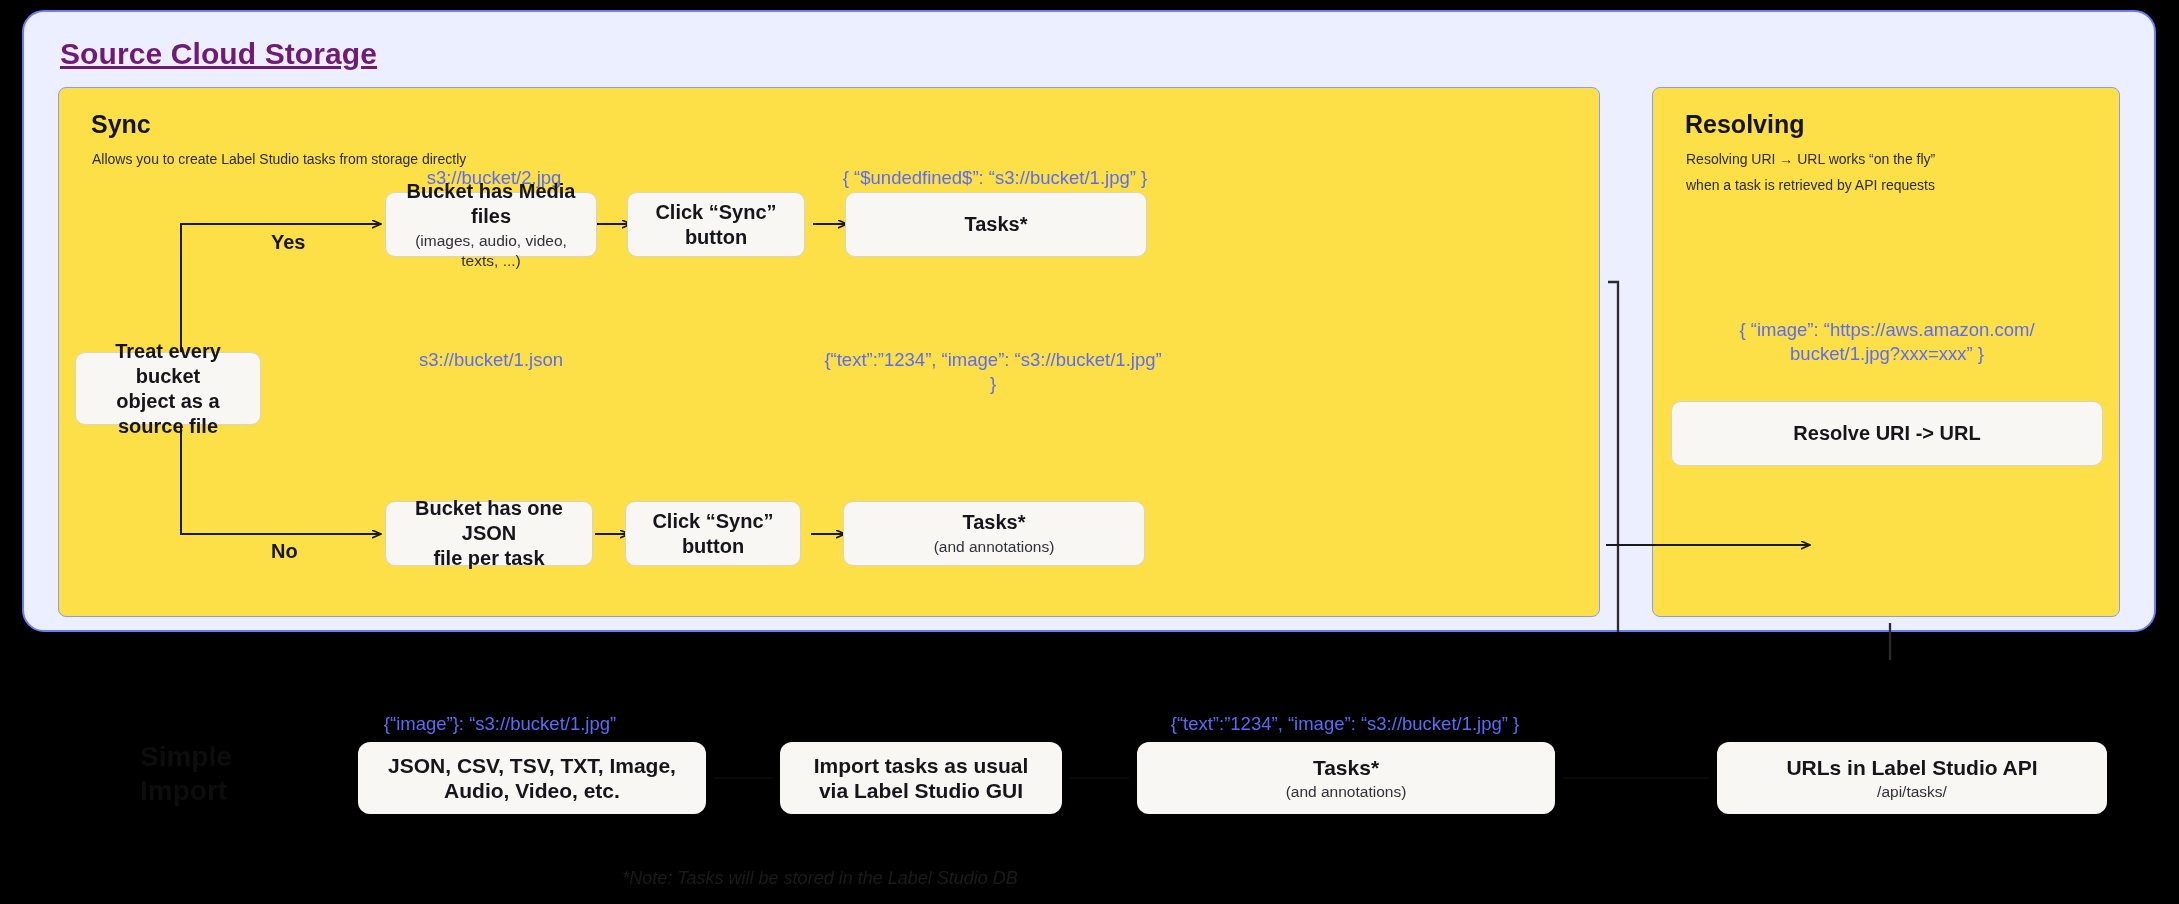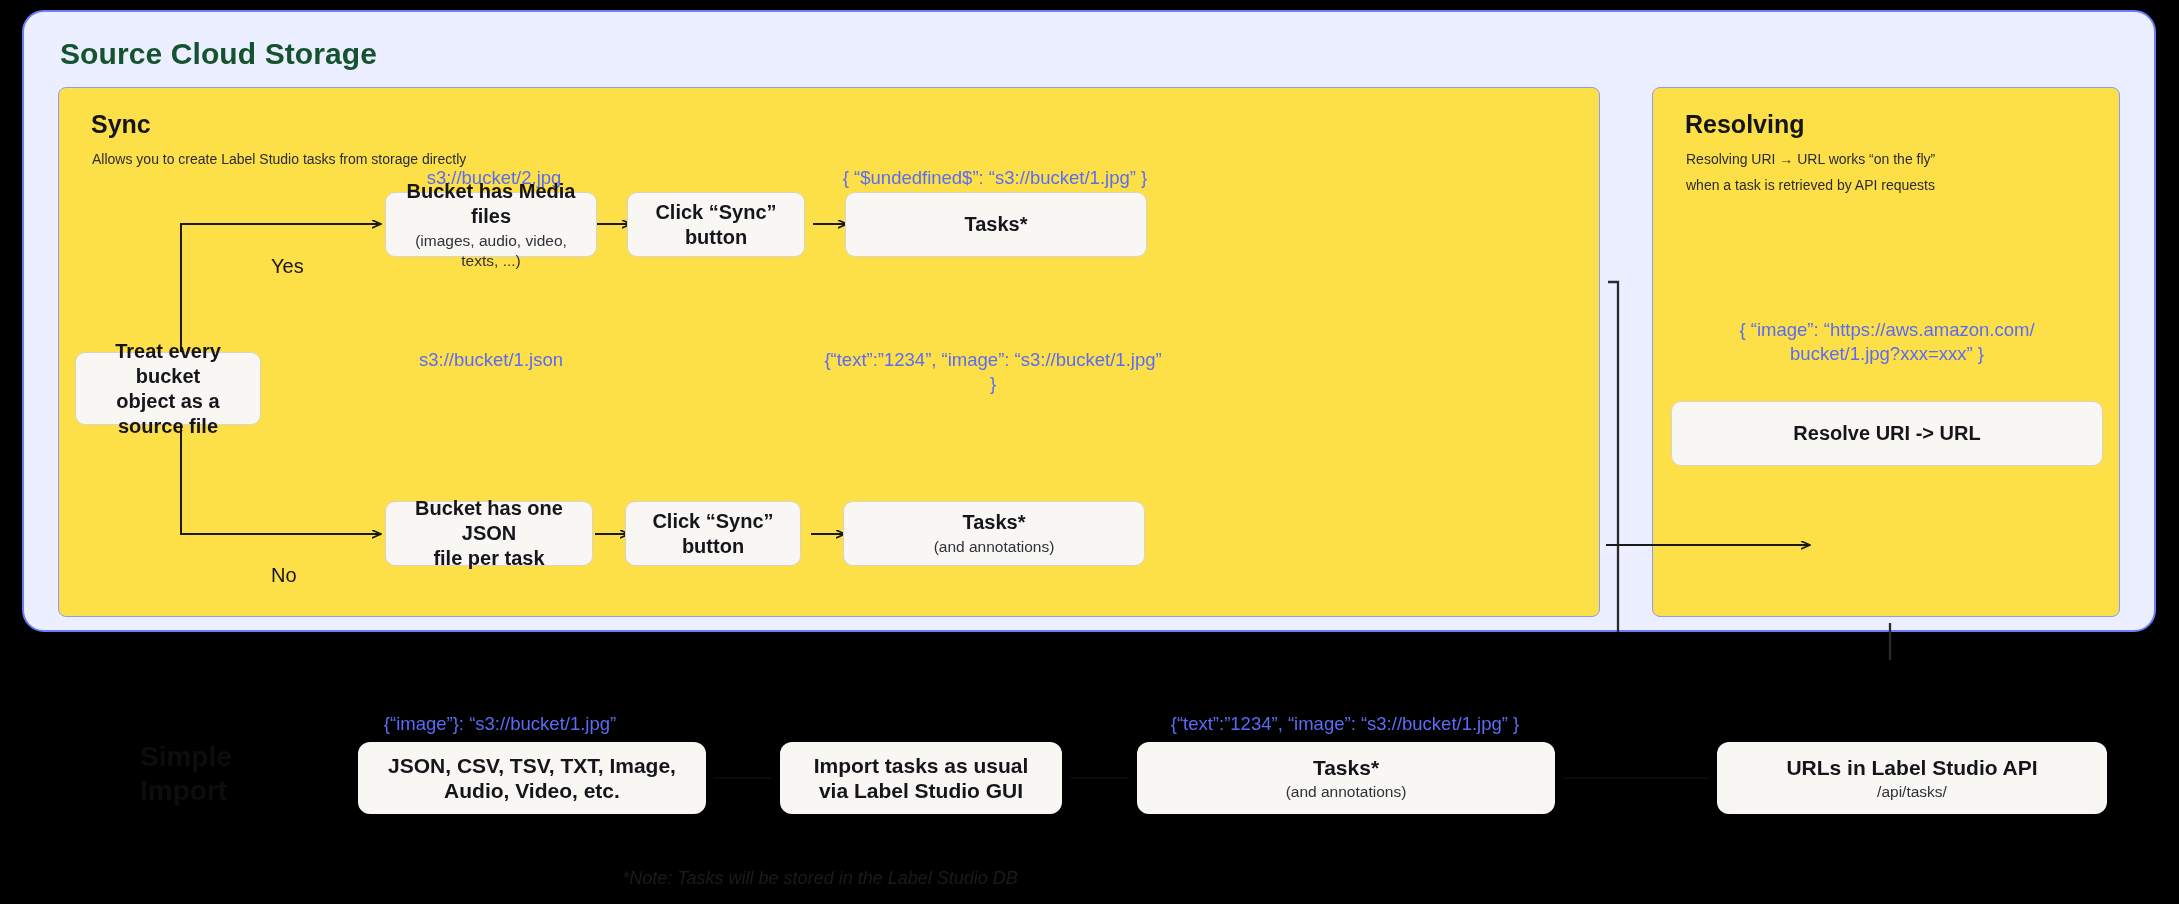--- a/index.html
+++ b/index.html
@@ -30,22 +30,23 @@
     border: 2px solid #6b7dfb;
     border-radius: 22px;
     box-sizing: border-box;
   }
   .outer-title {
     position: absolute;
     left: 36px;
     top: 25px;
     font-size: 30px;
     font-weight: 700;
-    color: #14532d;
+    color: #701a75;
     letter-spacing: 0.1px;
+    text-decoration: underline;
   }
 
   
   .card {
     position: absolute;
     background: #fde047;
     border: 1.5px solid #8b9bfb;
     border-radius: 8px;
     box-sizing: border-box;
     overflow: hidden;
@@ -113,23 +114,22 @@
     font-size: 18.5px;
     line-height: 24px;
     text-align: center;
     white-space: pre-line;
   }
 
   
   .branch-label {
     position: absolute;
     font-size: 20px;
-    font-weight: 400;
+    font-weight: 700;
     color: #15151b;
-    margin-top: 24px;
   }
 
   
   .ghost-label {
     position: absolute;
     font-size: 28px;
     font-weight: 700;
     line-height: 34px;
     color: #0d0d0d;
     white-space: pre-line;

